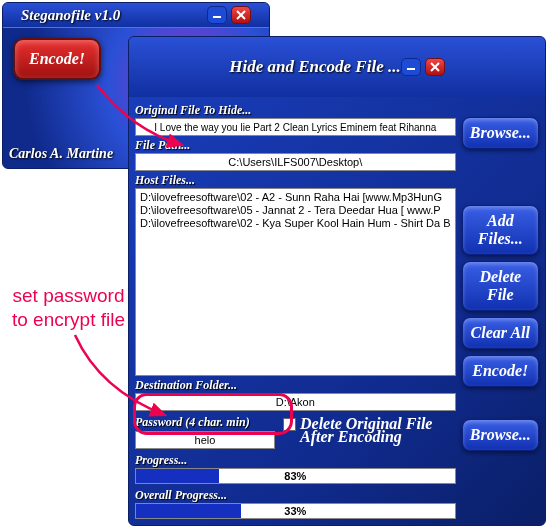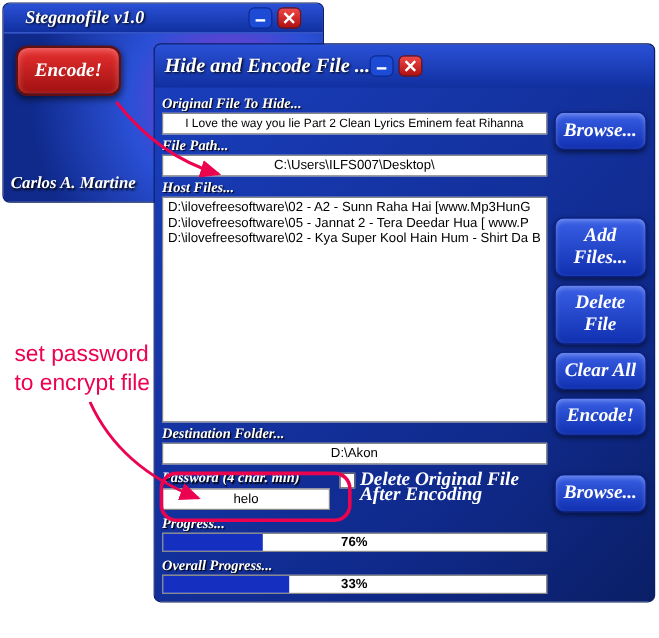--- a/index.html
+++ b/index.html
@@ -81,23 +81,23 @@
   position:absolute;
   left:128px; top:36px;
   width:418px;
   border:1px solid #0a1f66;
   border-radius:6px;
   background:linear-gradient(135deg,#1a3fbf 0%,#102a8c 70%,#0a1f66 100%);
   overflow:hidden;
 }
 .dialog .titlebar {
   background:linear-gradient(180deg,#2a50d6 0%,#1030a0 100%);
-  padding:8px 8px;
-  display:flex;
-  justify-content:flex-start;
+  padding:20px 8px;
+  display:flex;
+  justify-content:center;
   align-items:center;
 }
 .dialog .title {
   color:#fff;
   font-style:italic;
   font-weight:bold;
   font-size:17px;
   font-family:"Comic Sans MS",cursive;
   text-shadow:1px 1px 2px #000;
 }
@@ -200,20 +200,21 @@
   margin-top:1px;
 }
 .pwfield .txt { width:140px; }
 .annotation {
   position:absolute;
   color:#ec034f;
   font-size:19px;
   font-family:Arial,sans-serif;
   line-height:24px;
   z-index:10;
+  text-align:center;
 }
 .rounded-box {
   position:absolute;
   border:3px solid #ec034f;
   border-radius:14px;
   z-index:9;
   pointer-events:none;
 }
 .bottom-row {
   display:flex;
@@ -287,21 +288,21 @@
         <div class="chk-row" style="margin-top:4px">
           <div class="chk"></div>
           <div style="white-space:pre-line">Delete Original File
 After Encoding</div>
         </div>
       </div>
       <div class="progress-row">
         <div class="fld-label">Progress...</div>
         <div class="progress-bar">
           <div class="progress-fill" style="width:26%"></div>
-          <div class="progress-text">76%</div>
+          <div class="progress-text">83%</div>
         </div>
       </div>
       <div class="progress-row">
         <div class="fld-label">Overall Progress...</div>
         <div class="progress-bar">
           <div class="progress-fill" style="width:33%"></div>
           <div class="progress-text">33%</div>
         </div>
       </div>
     </div>

